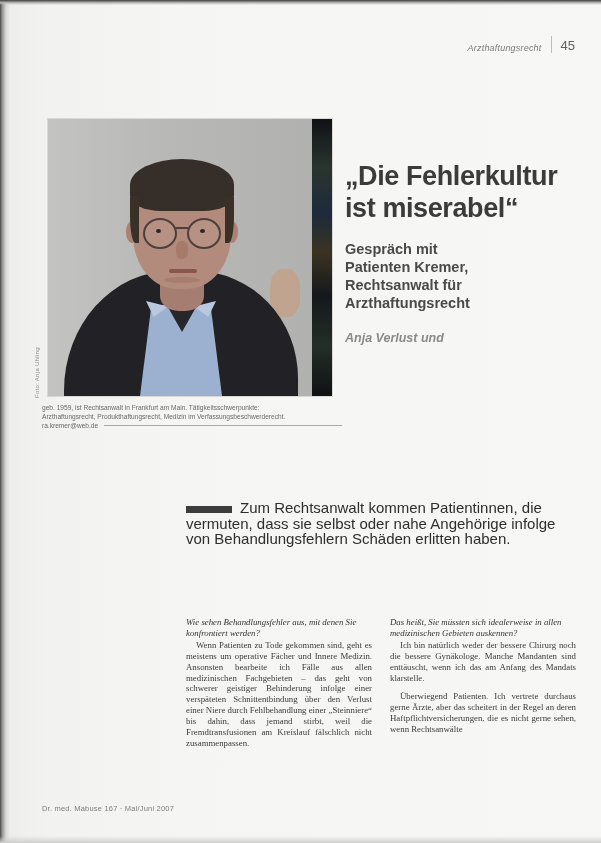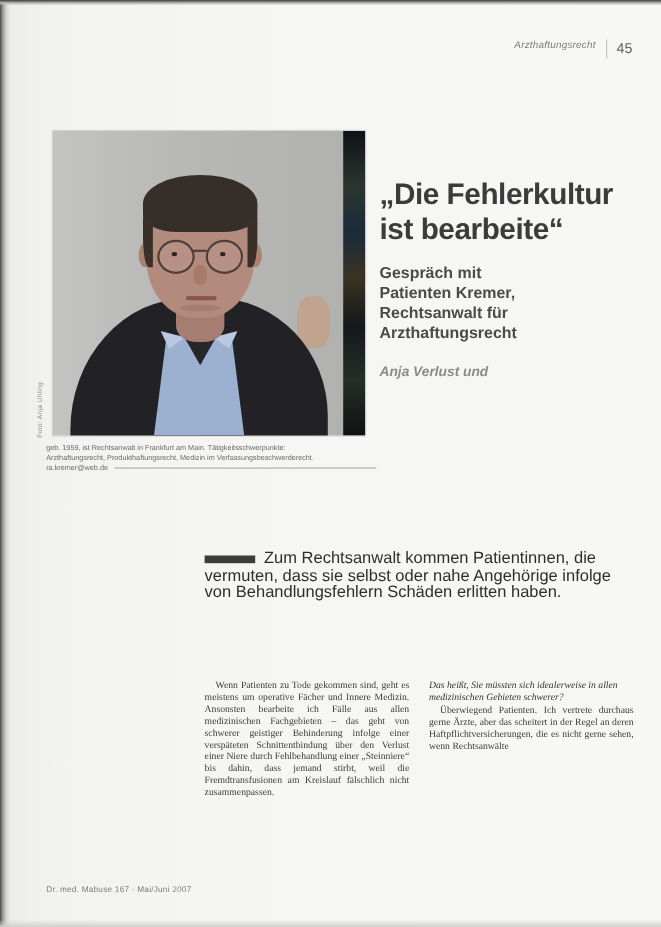--- a/index.html
+++ b/index.html
@@ -10,21 +10,21 @@
   }
   
   .edge-left{position:absolute;left:0;top:0;width:10px;height:100%;
     background:linear-gradient(90deg,#4a4a4a 0%,#9a9a98 25%,#d9d9d7 60%,rgba(233,233,231,0) 100%);}
   .edge-top{position:absolute;left:0;top:0;width:100%;height:5px;
     background:linear-gradient(180deg,#3d3d3d 0%,#b9b9b7 55%,rgba(233,233,231,0) 100%);}
   .edge-bottom{position:absolute;left:0;bottom:0;width:100%;height:7px;
     background:linear-gradient(0deg,#cfcfcd 0%,rgba(233,233,231,0) 100%);}
 
   
-  .header{position:absolute;top:36px;right:26px;display:flex;align-items:flex-start;gap:9px;}
+  .header{position:absolute;top:36px;right:26px;display:flex;align-items:flex-end;gap:9px;}
   .header .section{font-size:9px;color:#7c7c7a;font-style:italic;letter-spacing:.2px;}
   .header .vrule{width:1px;height:17px;background:#bdbdbb;}
   .header .pagenum{font-size:13px;color:#5f5f5d;}
 
   
   .photo{position:absolute;left:48px;top:119px;width:284px;height:277px;
     background:linear-gradient(90deg,#c3c3c1 0%,#b8b8b6 40%,#b0b0ae 100%);
     overflow:hidden;box-shadow:0 0 0 1px #d8d8d6;}
   .art-strip{position:absolute;right:0;top:0;width:20px;height:100%;
     background:linear-gradient(180deg,#101216 0%,#2a3530 18%,#1c2a3a 34%,#3a3322 48%,#15181c 64%,#242e26 82%,#101114 100%);}
@@ -127,21 +127,21 @@
     <div class="eye right"></div>
     <div class="nose"></div>
     <div class="mouth"></div>
     <div class="chin-shadow"></div>
   </div>
   <div class="photo-credit">Foto: Anja Uhling</div>
 
   <div class="title-block">
     <div class="main-title">
       <div>„Die Fehlerkultur</div>
-      <div>ist bearbeite“</div>
+      <div>ist miserabel“</div>
     </div>
     <div class="subtitle" style="width:160px;">Gespräch mit Patienten Kremer, Rechtsanwalt für Arzthaftungsrecht</div>
     <div class="authors">
       <div>Anja Verlust und</div>
     </div>
   </div>
 
   <div class="caption">
     <div class="caption-small">
       <div>geb. 1959, ist Rechtsanwalt in Frankfurt am Main. Tätigkeitsschwerpunkte:</div>
@@ -152,22 +152,24 @@
       <span class="caption-rule"></span>
     </div>
   </div>
 
   <div class="intro">
     <p class="p1"><span class="intro-marker"></span><span>Zum Rechtsanwalt kommen Patientinnen, die vermuten, dass sie selbst oder nahe Angehörige infolge von Behandlungsfehlern Schäden erlitten haben.</span></p>
   </div>
 
   <div class="columns">
     <div class="col">
+      <p class="q">Wie sehen Behandlungsfehler aus, mit denen Sie konfrontiert werden?</p>
       <p class="a"><span class="indent"></span><span>Wenn Patienten zu Tode gekommen sind, geht es meistens um operative Fächer und Innere Medizin. Ansonsten bearbeite ich Fälle aus allen medizinischen Fachgebieten – das geht von schwerer geistiger Behinderung infolge einer verspäteten Schnittentbindung über den Verlust einer Niere durch Fehlbehandlung einer „Steinniere“ bis dahin, dass jemand stirbt, weil die Fremdtransfusionen am Kreislauf fälschlich nicht zusammenpassen.</span></p>
     </div>
     <div class="col">
-      <p class="q">Das heißt, Sie müssten sich idealerweise in allen medizinischen Gebieten schwerer?</p>
+      <p class="q">Das heißt, Sie müssten sich idealerweise in allen medizinischen Gebieten auskennen?</p>
+      <p class="a"><span class="indent"></span><span>Ich bin natürlich weder der bessere Chirurg noch die bessere Gynäkologe. Manche Mandanten sind enttäuscht, wenn ich das am Anfang des Mandats klarstelle.</span></p>
       <p class="a"><span class="indent"></span><span>Überwiegend Patienten. Ich vertrete durchaus gerne Ärzte, aber das scheitert in der Regel an deren Haftpflichtversicherungen, die es nicht gerne sehen, wenn Rechtsanwälte</span></p>
     </div>
   </div>
 
   <div class="footer">Dr. med. Mabuse 167 · Mai/Juni 2007</div>
 </div>
 
 </body></html>

